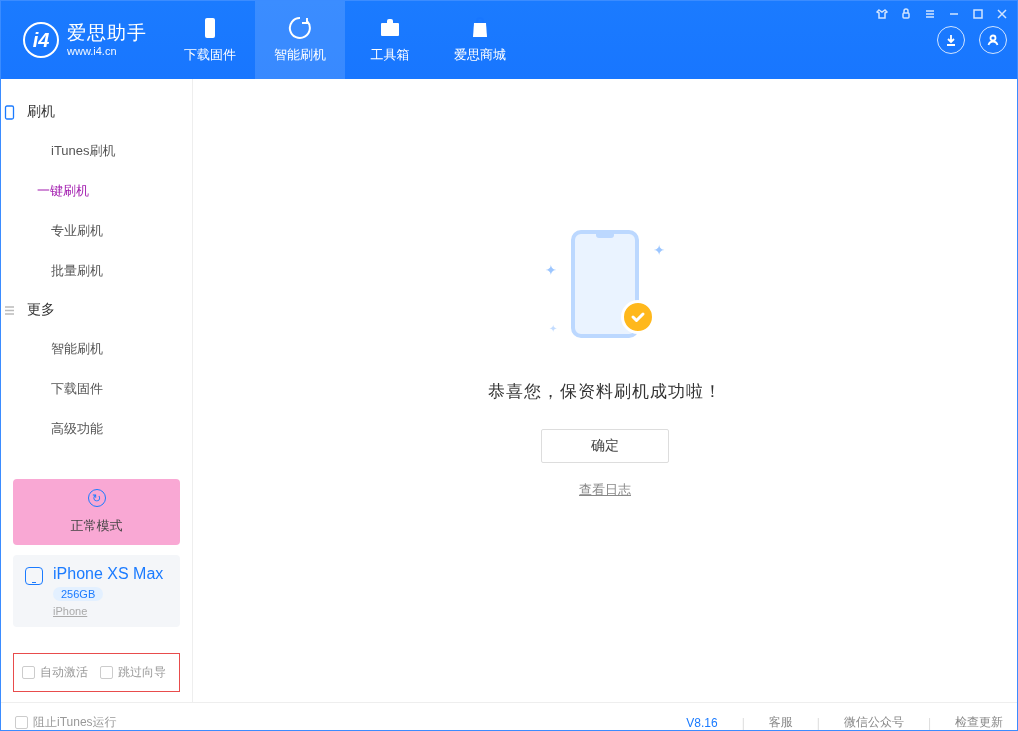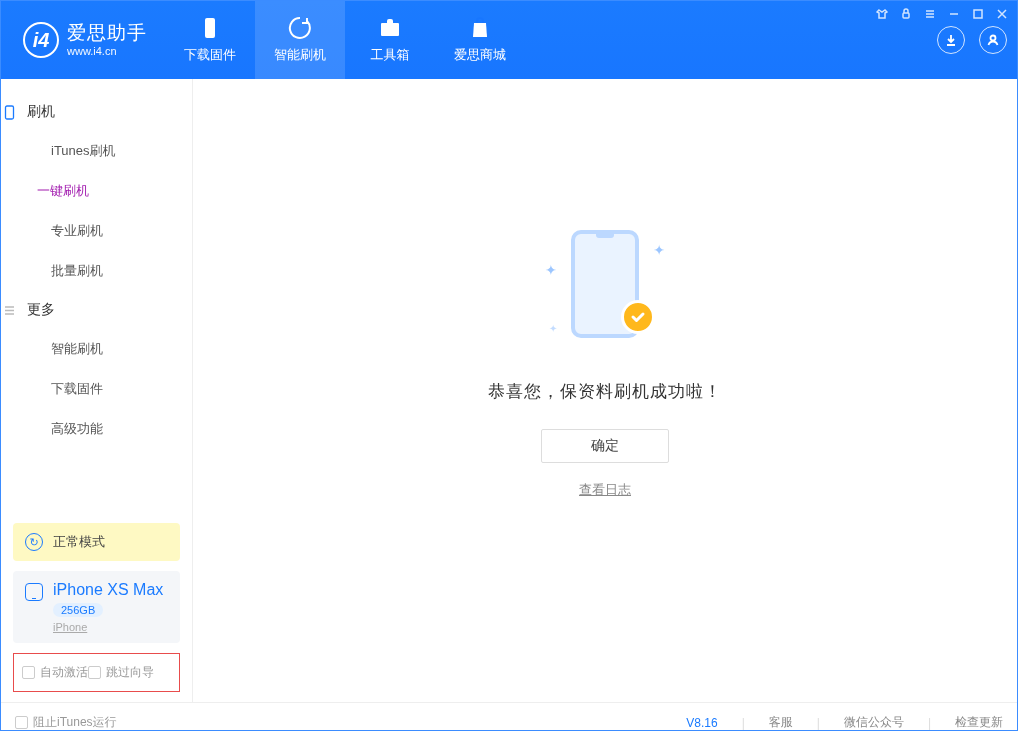--- a/index.html
+++ b/index.html
@@ -25,30 +25,30 @@
 .wc svg { width: 12px; height: 12px; stroke: #fff; fill: none; stroke-width: 1.5; }
 
 
 .body { display: flex; height: calc(100% - 78px - 28px); }
 .sidebar { width: 192px; border-right: 1px solid #eee; display: flex; flex-direction: column; }
 .sb-top { flex: 1; padding-top: 14px; overflow: auto; }
 .sb-group-header { display: flex; align-items: center; gap: 10px; padding: 10px 1px; font-size: 14px; color: #333; font-weight: 500; }
 .sb-group-header svg { width: 15px; height: 15px; }
 .sb-item { padding: 11px 18px 11px 50px; font-size: 13px; color: #555; cursor: pointer; }
 .sb-item.active { color: #a21caf; padding-left: 36px; }
-.sb-mode { margin: 0 12px 10px; background: #fef9c3; border-radius: 4px; padding: 10px 12px; display: flex; align-items: center; gap: 10px; font-size: 13px; color: #444; }
+.sb-mode { margin: 0 12px 10px; background: #f9a8d4; border-radius: 4px; padding: 10px 12px; display: flex; align-items: center; gap: 10px; font-size: 13px; color: #444; flex-direction: column; }
 .sb-mode-icon { width: 18px; height: 18px; border: 1.5px solid #1b7bff; border-radius: 50%; display: flex; align-items: center; justify-content: center; }
 .sb-mode-icon::before { content: "↻"; color: #1b7bff; font-size: 11px; }
 .sb-device { margin: 0 12px 10px; background: #f4f6f9; border-radius: 4px; padding: 10px 12px; display: flex; gap: 10px; }
 .sb-dev-icon { width: 18px; height: 18px; border: 1.5px solid #1b7bff; border-radius: 4px; position: relative; margin-top: 2px; }
 .sb-dev-icon::after { content: ""; position: absolute; bottom: 1px; left: 50%; transform: translateX(-50%); width: 4px; height: 1px; background: #1b7bff; }
 .sb-dev-name { font-size: 16px; color: #1b7bff; font-weight: 500; }
 .sb-dev-badge { display: inline-block; background: #e3f0ff; color: #1b7bff; font-size: 11px; padding: 1px 8px; border-radius: 8px; margin-top: 4px; }
 .sb-dev-type { font-size: 11px; color: #aaa; margin-top: 3px; text-decoration: underline; }
-.sb-options { border: 1.5px solid #e84c4c; margin: 0 12px 10px; padding: 10px 8px; display: flex; align-items: center; }
+.sb-options { border: 1.5px solid #e84c4c; margin: 16px 12px 10px; padding: 10px 8px; display: flex; gap: 12px; align-items: center; }
 .chk { display: flex; align-items: center; gap: 5px; font-size: 12px; color: #999; cursor: pointer; }
 .chk-box { width: 13px; height: 13px; border: 1px solid #ccc; border-radius: 2px; }
 
 
 .content { flex: 1; display: flex; flex-direction: column; align-items: center; justify-content: center; padding-bottom: 60px; background: #fff; }
 .illus { width: 120px; height: 130px; position: relative; margin-bottom: 28px; }
 .phone { position: absolute; left: 26px; top: 8px; width: 68px; height: 108px; border: 4px solid #bcd8ff; border-radius: 10px; background: #eaf3ff; }
 .phone::before { content: ""; position: absolute; top: 0; left: 50%; transform: translateX(-50%); width: 18px; height: 4px; background: #bcd8ff; border-radius: 0 0 3px 3px; }
 .check { position: absolute; right: 10px; bottom: 18px; width: 34px; height: 34px; background: #ffb81c; border: 3px solid #fff; border-radius: 50%; display: flex; align-items: center; justify-content: center; }
 .check svg { width: 16px; height: 16px; stroke: #fff; fill: none; stroke-width: 3; stroke-linecap: round; stroke-linejoin: round; }

